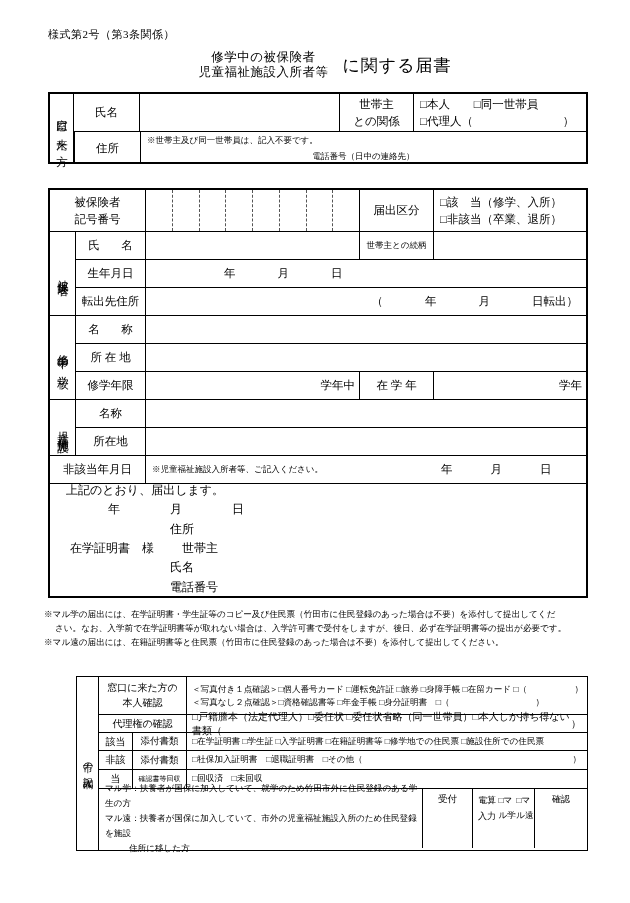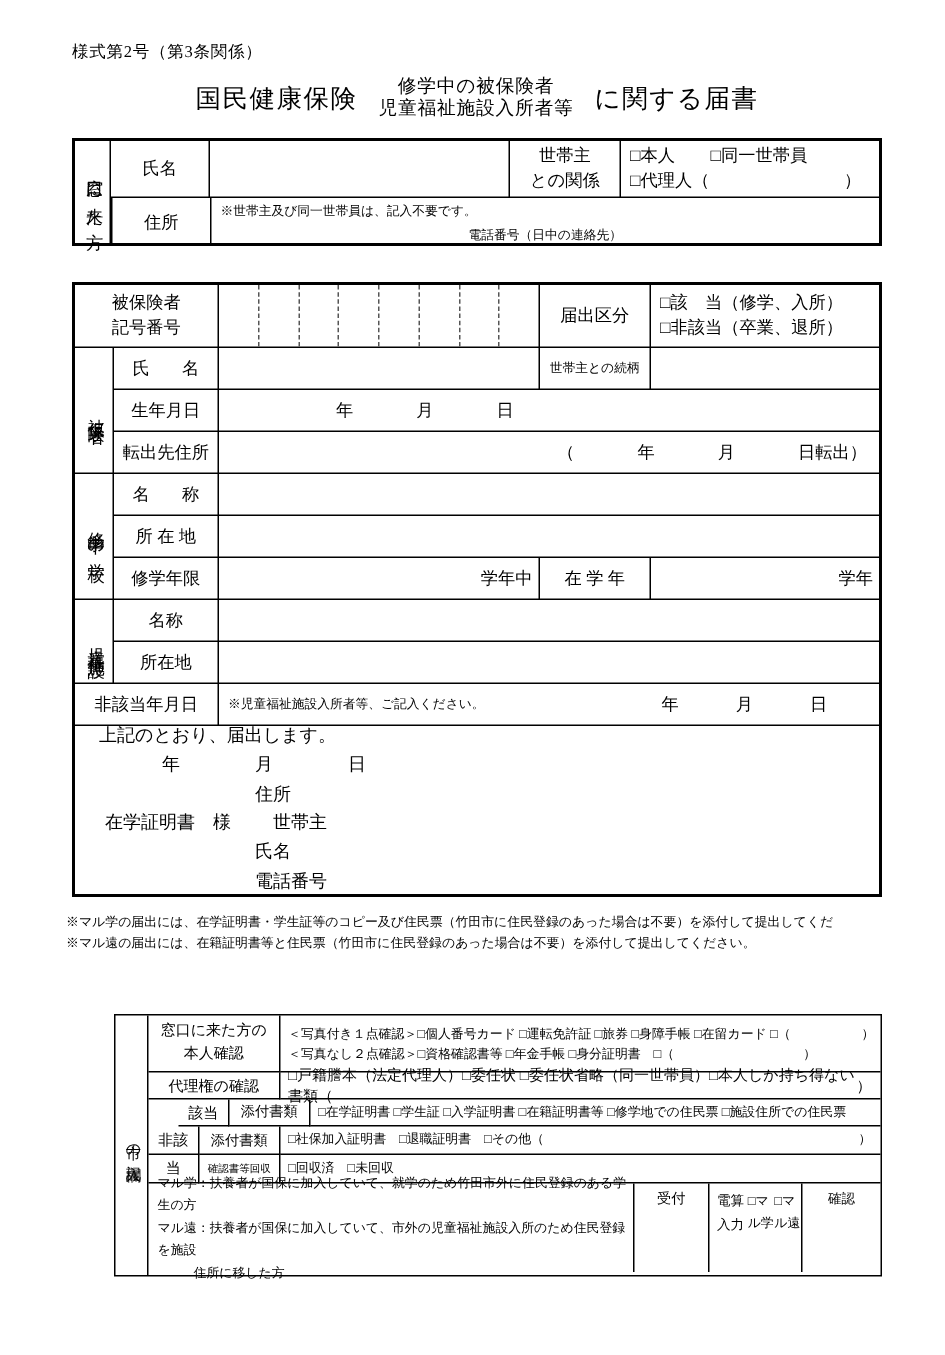--- a/index.html
+++ b/index.html
@@ -157,21 +157,20 @@
   .cb { white-space: nowrap; }
 </style>
 </head>
 <body>
 
 <div class="page">
 
   <div class="form-code">様式第2号（第3条関係）</div>
 
   <div class="title-row">
-    <div class="title-main">国民健康保険</div>
     <div class="title-stack">
       <span>修学中の被保険者</span>
       <span>児童福祉施設入所者等</span>
     </div>
     <div class="title-tail">に関する届書</div>
   </div>
 
   <div class="tbl" style="left:48px; top:92px; width:540px; height:72px;">
     <div class="row" style="height:38px;">
       <div class="cell vert br bb" style="width:24px; height:70px; position:absolute; left:0; top:0; border-bottom:none;">窓口に来た方</div>
@@ -334,20 +333,21 @@
           <span>世帯主</span>
         </div>
         <div class="l5">氏名</div>
         <div class="l6">電話番号</div>
       </div>
     </div>
   </div>
 
   <div class="notes">
     <p>※マル学の届出には、在学証明書・学生証等のコピー及び住民票（竹田市に住民登録のあった場合は不要）を添付して提出してくだ</p>
+    <p class="ind">さい。なお、入学前で在学証明書等が取れない場合は、入学許可書で受付をしますが、後日、必ず在学証明書等の提出が必要です。</p>
     <p>※マル遠の届出には、在籍証明書等と住民票（竹田市に住民登録のあった場合は不要）を添付して提出してください。</p>
   </div>
 
   <div class="tbl" style="left:76px; top:676px; width:512px; height:175px; border-width:1px;">
 
     <div class="cell vert br" style="width:22px; height:173px; position:absolute; left:0; top:0; font-size:10px; letter-spacing:1px;">市の記入欄</div>
 
     <div class="row" style="height:38px; margin-left:22px;">
       <div class="cell stack2 ctr2 br bb" style="width:88px; flex:0 0 88px; height:38px; font-size:10px;">
         <div>窓口に来た方の</div>
@@ -368,21 +368,21 @@
 
     <div class="row" style="height:18px; margin-left:22px;">
       <div class="cell ctr br bb" style="width:88px; flex:0 0 88px; height:18px; font-size:10px;">代理権の確認</div>
       <div class="cell bb" style="flex:1 1 auto; height:18px; padding-left:5px; font-size:10px; justify-content:space-between; padding-right:6px;">
         <span>□戸籍謄本（法定代理人）□委任状 □委任状省略（同一世帯員）□本人しか持ち得ない書類（</span>
         <span>）</span>
       </div>
     </div>
 
     <div class="row" style="height:18px; margin-left:22px;">
-      <div class="cell ctr br bb" style="width:34px; flex:0 0 34px; height:18px; font-size:10px;margin-left:20px;">該当</div>
+      <div class="cell ctr br bb" style="width:34px; flex:0 0 34px; height:18px; font-size:10px;">該当</div>
       <div class="cell ctr br bb" style="width:54px; flex:0 0 54px; height:18px; font-size:9.5px;">添付書類</div>
       <div class="cell bb" style="flex:1 1 auto; height:18px; padding-left:5px; font-size:8.6px;">□在学証明書 □学生証 □入学証明書 □在籍証明書等 □修学地での住民票 □施設住所での住民票</div>
     </div>
 
     <div class="row" style="height:19px; margin-left:22px;">
       <div class="cell ctr br bb" style="width:34px; flex:0 0 34px; height:19px; font-size:10px;">非該</div>
       <div class="cell ctr br bb" style="width:54px; flex:0 0 54px; height:19px; font-size:9.5px;">添付書類</div>
       <div class="cell bb" style="flex:1 1 auto; height:19px; padding-left:5px; font-size:8.6px; justify-content:space-between; padding-right:6px;">
         <span>□社保加入証明書　□退職証明書　□その他（</span>
         <span>）</span>

